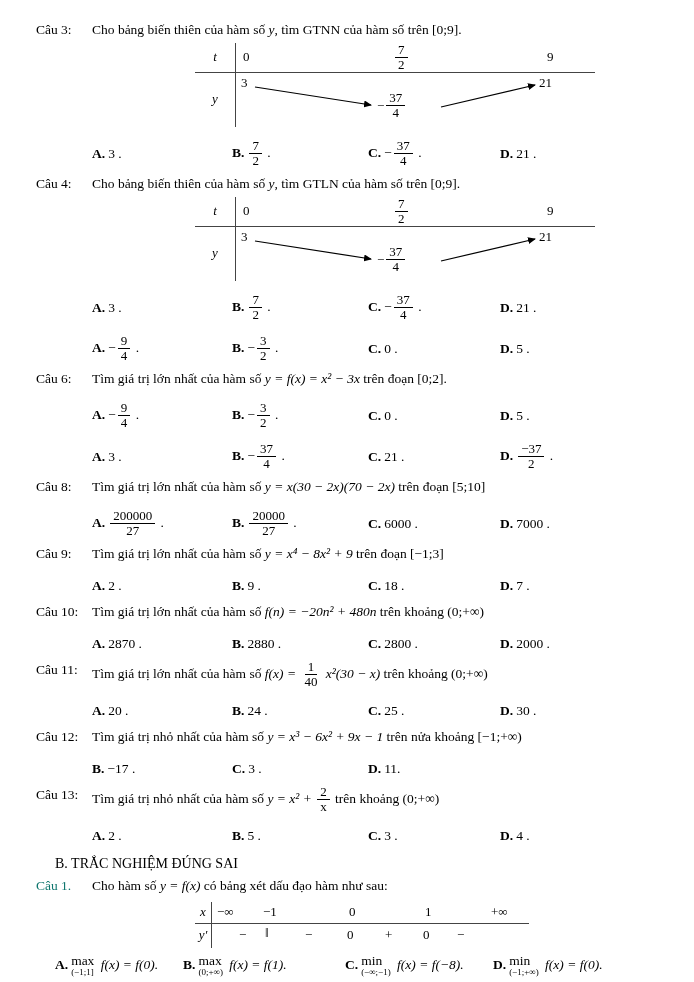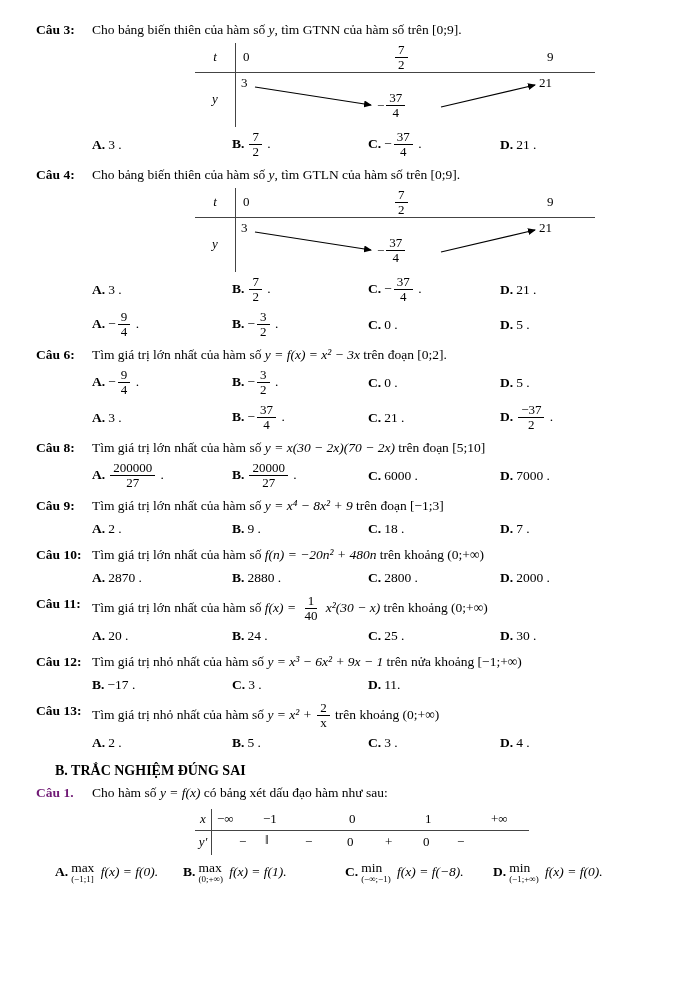--- a/index.html
+++ b/index.html
@@ -3,42 +3,42 @@
 <meta charset="utf-8">
 <style>
   html,body{margin:0;padding:0}
   body{
     width:694px;height:982px;background:#ffffff;color:#000;
     font-family:"Liberation Serif",serif;font-size:13.5px;
     padding:20px 26px 8px 36px;box-sizing:border-box;overflow:hidden;
   }
   .q{margin-bottom:6px}
   .stem-row{display:flex;line-height:20px}
-  .qlabel{flex:0 0 56px;font-weight:700}
-  .qlabel.blue{color:#701a75}
+  .qlabel{flex:0 0 56px;font-weight:400}
+  .qlabel.blue{color:#0f766e}
   .stem{flex:1}
   .mi{font-style:italic}
-  .opts{display:grid;grid-template-columns:140px 136px 132px 1fr;padding-left:56px;margin-top:3px;line-height:20px;align-items:center}
+  .opts{display:grid;grid-template-columns:140px 136px 132px 1fr;padding-left:56px;margin-top:12px;line-height:20px;align-items:center}
   .opts-b{display:grid;grid-template-columns:128px 162px 148px 1fr;padding-left:19px;margin-top:6px;line-height:22px;align-items:center}
   .opt{white-space:nowrap}
   .olabel{font-weight:700;margin-right:3px}
   .frac{display:inline-flex;flex-direction:column;align-items:center;vertical-align:middle;margin:0 2px;text-align:center}
   .fnum{display:block;line-height:14px;padding:0 3px;border-bottom:1px solid #000;font-size:13px;white-space:nowrap}
   .fden{display:block;line-height:14px;padding:0 3px;font-size:13px;white-space:nowrap}
   .uop{display:inline-flex;flex-direction:column;vertical-align:middle;margin-right:3px}
   .op{line-height:13px}
   .sub{font-size:9px;line-height:10px;white-space:nowrap}
   .bbt{position:relative;width:400px;height:84px;margin:3px 0 3px 159px;font-size:13px}
   .stbl{position:relative;width:334px;height:46px;margin:6px 0 2px 159px;font-size:13px}
   .cell{position:absolute;white-space:nowrap}
   .it{font-style:italic}
   .vl{position:absolute;background:#444;width:1px}
   .hl{position:absolute;background:#444;height:1px}
   .arrows{position:absolute;left:0;top:0}
-  .sec-title{font-weight:700;padding-left:19px;margin:10px 0 4px;font-size:14px}
+  .sec-title{font-weight:400;padding-left:19px;margin:10px 0 4px;font-size:14px}
   .ymin{display:inline-flex;align-items:center}
 </style>
 </head>
 <body>
 
 <div class="page">
 
   <div class="q">
     <div class="stem-row">
       <span class="qlabel">Câu 3:</span>

